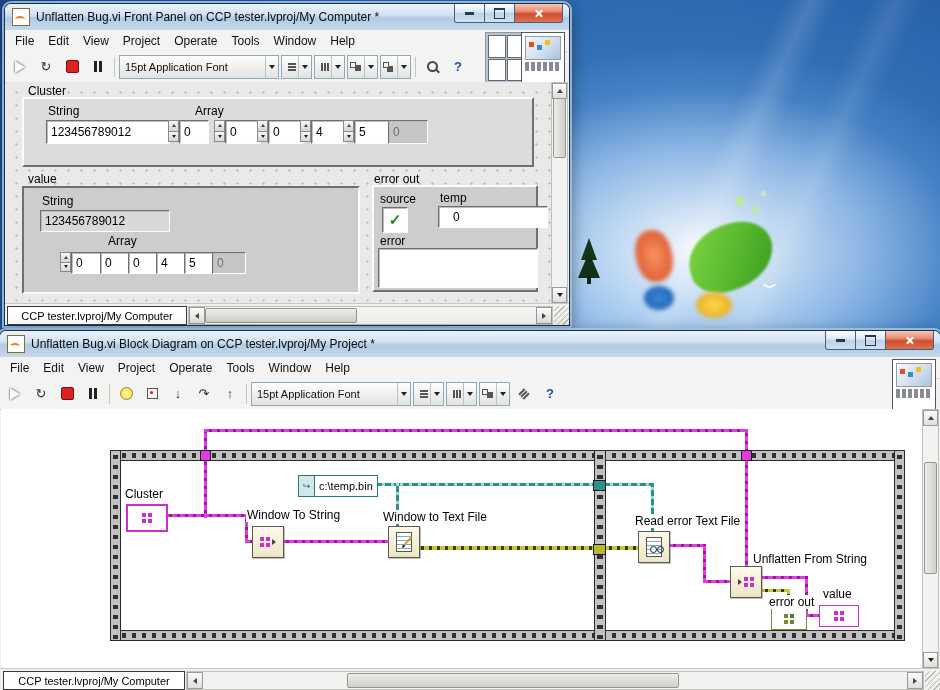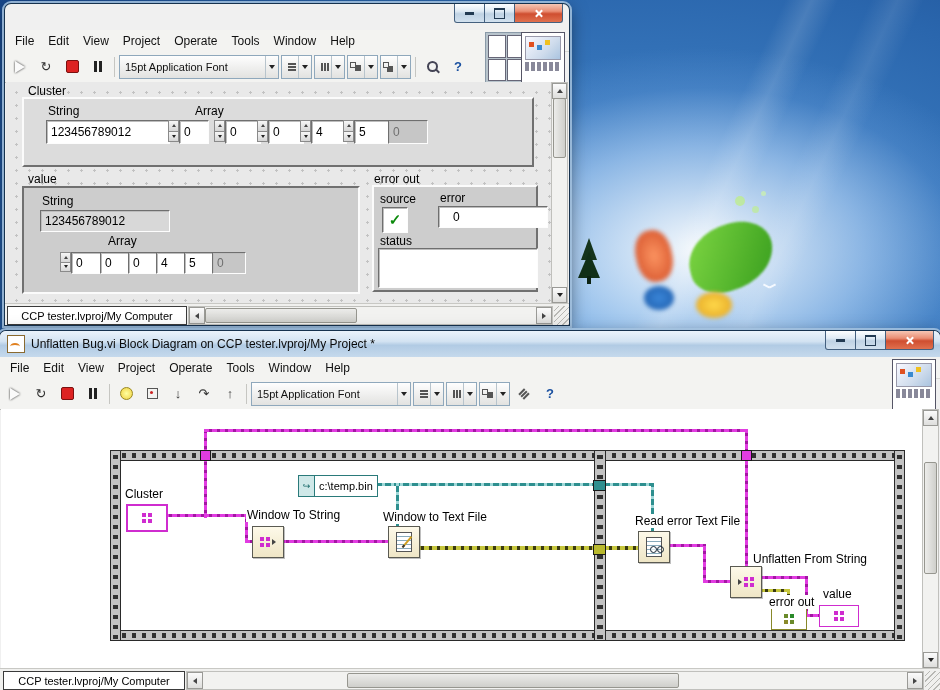--- a/index.html
+++ b/index.html
@@ -122,20 +122,24 @@
   <div class="abs" style="left:581px;top:238px;width:0;height:0;border-left:8px solid transparent;border-right:8px solid transparent;border-bottom:22px solid #16351c;"></div>
   <div class="abs" style="left:578px;top:252px;width:0;height:0;border-left:11px solid transparent;border-right:11px solid transparent;border-bottom:26px solid #123018;"></div>
   <div class="abs" style="left:587px;top:276px;width:4px;height:8px;background:#0e2414;"></div>
   <div class="abs" style="left:735px;top:196px;width:10px;height:10px;border-radius:50%;background:rgba(190,240,130,.7);"></div>
   <div class="abs" style="left:752px;top:206px;width:7px;height:7px;border-radius:50%;background:rgba(190,240,130,.6);"></div>
   <div class="abs" style="left:761px;top:191px;width:5px;height:5px;border-radius:50%;background:rgba(210,250,160,.6);"></div>
   <div class="abs" style="left:763px;top:285px;width:7px;height:2px;background:#f5f9ff;transform:rotate(28deg);"></div>
   <div class="abs" style="left:769px;top:285px;width:7px;height:2px;background:#f5f9ff;transform:rotate(-28deg);"></div>
 
   <div class="win" style="left:5px;top:4px;width:564px;height:321px;">
+    <div class="titlebar">
+      <div class="title-icon"></div>
+      <div class="title-text">Unflatten Bug.vi Front Panel on CCP tester.lvproj/My Computer *</div>
+    </div>
     <div class="caps">
       <div class="cap">
           <i class="ic-min"></i>
         </div>
       <div class="cap">
           <i class="ic-max"></i>
         </div>
       <div class="cap close">
           <i class="ic-close"></i>
         </div>
@@ -301,23 +305,23 @@
         <div class="abs sunken valtxt dim" style="left:188px;top:64px;width:28px;height:20px;">0</div>
       </div>
 
       <div class="lbl" style="left:368px;top:90px;">error out</div>
 
       <div class="abs" style="left:366px;top:103px;width:162px;height:103px;background:#cdcdcd;border:2px solid;border-color:#fbfbfb #707070 #707070 #fbfbfb;">
         <div class="lbl" style="left:6px;top:5px;">source</div>
         <div class="abs sunken" style="left:8px;top:20px;width:24px;height:24px;display:flex;align-items:center;justify-content:center;">
           <span style="color:#0c8a0c;font-size:15px;font-weight:bold;">✓</span>
         </div>
-        <div class="lbl" style="left:66px;top:4px;">error</div>
+        <div class="lbl" style="left:66px;top:4px;">temp</div>
         <div class="abs sunken valtxt" style="left:64px;top:19px;width:94px;height:20px;padding-left:14px;">0</div>
-        <div class="lbl" style="left:6px;top:47px;">status</div>
+        <div class="lbl" style="left:6px;top:47px;">error</div>
         <div class="abs sunken valtxt" style="left:4px;top:61px;width:154px;height:38px;align-items:flex-start;"></div>
       </div>
     </div>
 
     <div class="vscroll" style="right:1px;top:78px;bottom:21px;">
       <div class="sbtn" style="left:0;right:0;top:0;height:14px;">
           <i class="tri-u"></i>
         </div>
       <div class="thumb" style="left:1px;right:1px;top:15px;height:58px;"></div>
       <div class="sbtn" style="left:0;right:0;bottom:0;height:14px;">

